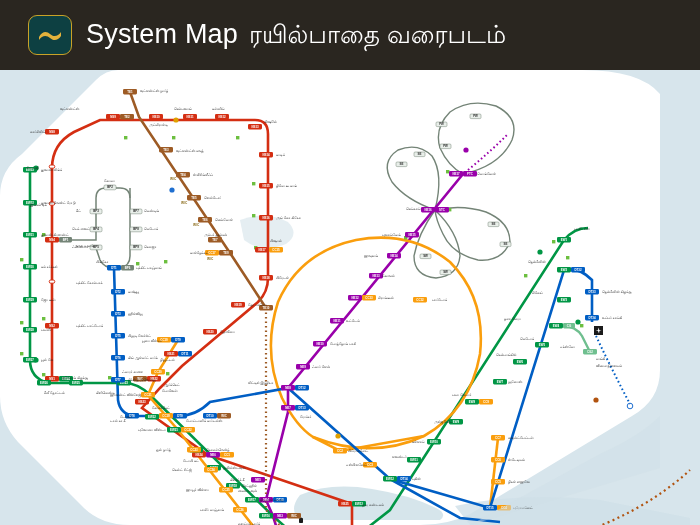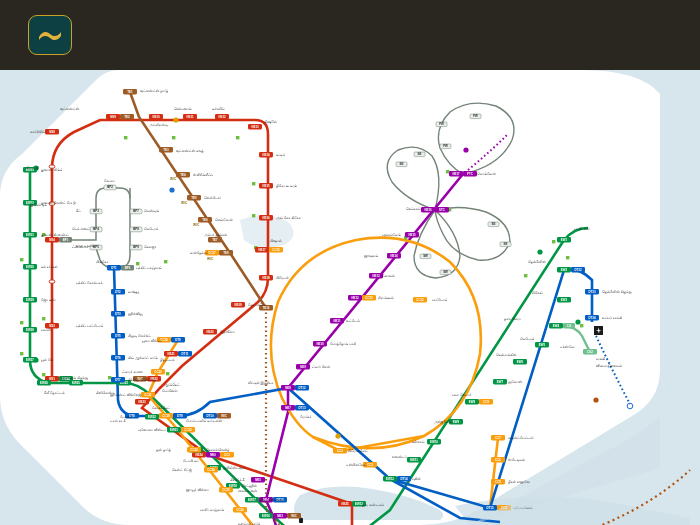--- a/index.html
+++ b/index.html
@@ -31,20 +31,24 @@
 <body>
 
 <div id="root">
 
   <div id="header">
     <div id="logo-box">
       <svg width="28" height="20" viewBox="0 0 28 20" aria-hidden="true">
         <path d="M3 12 C6 6, 11 6, 14 9 C17 12, 22 12, 25 7
                  L25 11 C22 16, 17 16, 14 13 C11 10, 6 10, 3 15 Z" fill="#e3b23c"></path>
       </svg>
+    </div>
+    <div id="title-wrap">
+      <span id="title-en">System Map</span>
+      <span id="title-ta">ரயில்பாதை வரைபடம்</span>
     </div>
   </div>
 
   <div id="map">
     <svg width="700" height="455" viewBox="0 0 700 455">
       <defs>
         <clipPath id="clipMap">
             <rect x="0" y="0" width="700" height="455"></rect>
           </clipPath>
       </defs>

